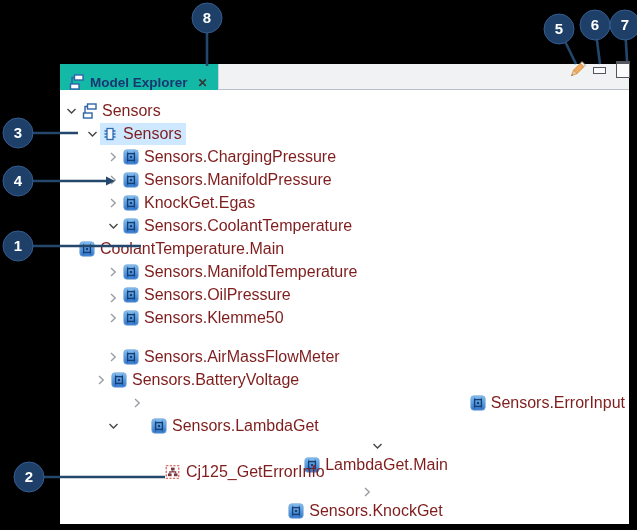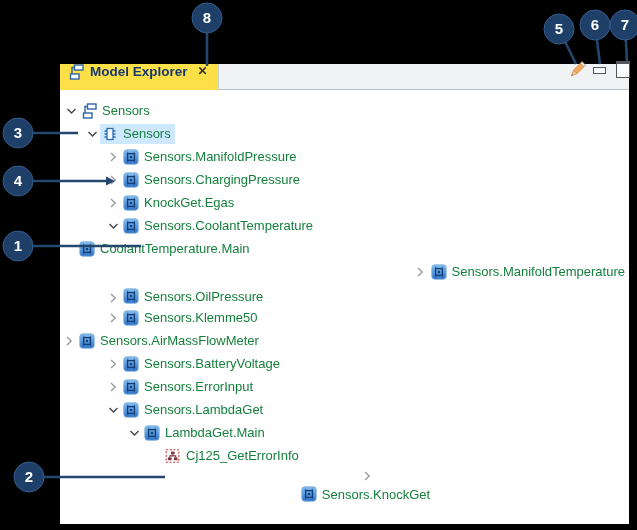--- a/index.html
+++ b/index.html
@@ -1,32 +1,32 @@
 <!DOCTYPE html>
 <html><head>
 <meta charset="utf-8">
 <style>
   html,body{margin:0;padding:0;background:#000;}
   #stage{position:relative;width:637px;height:530px;background:#000;overflow:hidden;
          font-family:"Liberation Sans",sans-serif;}
   .panel{position:absolute;left:60px;top:64px;width:569px;height:460px;background:#fff;}
   .header{display:flex;height:26px;align-items:stretch;}
-  .tab{display:inline-flex;align-items:flex-start;gap:6px;padding:0 10px 0 8px;background:#fde047;
+  .tab{display:inline-flex;align-items:flex-end;gap:6px;padding:0 10px 0 8px;background:#14b8a6;
        border-right:1px solid #ccd2dc;white-space:nowrap;}
   .tlabel{font-weight:bold;font-size:13.5px;color:#16386e;}
   .tclose{font-size:12px;font-weight:bold;color:#363636;margin-left:4px;cursor:pointer;}
   .header-rest{flex:1;background:#f1f2f4;border-bottom:1px solid #b9bfcb;}
   .ticon{width:16px;height:16px;display:inline-block;}
   .tree{padding-top:9px;}
   .trow{height:23px;display:flex;align-items:center;}
   .chev{width:17px;height:16px;flex:0 0 17px;display:inline-flex;align-items:center;justify-content:center;}
   .rowsel{display:inline-flex;align-items:center;padding:2px 4px 2px 2px;}
   .rowsel.sel{background:#cde8ff;}
   .ticn{width:16px;height:16px;margin-right:5px;display:inline-block;flex:0 0 16px;}
-  .tlb{font-size:13px;color:#15803d;white-space:nowrap;}
+  .tlb{font-size:16px;color:#7f1d1d;white-space:nowrap;}
   .toolbtn{position:absolute;cursor:pointer;}
   .btn-min-bar{width:11px;height:5px;border:1.5px solid #53565c;background:#fbfbfc;}
   .btn-max-box{width:12px;height:13px;border:1.5px solid #53565c;border-top-width:3px;background:#fbfbfc;}
   #overlay{position:absolute;left:0;top:0;pointer-events:none;}
   .cline{stroke:#24476e;stroke-width:2.6px;}
   .carrow{fill:#24476e;}
   .cbadge{fill:#1e3f68;stroke:#345d91;stroke-width:1px;}
   .cnum{fill:#fff;font:bold 15px "Liberation Sans",sans-serif;text-anchor:middle;}
 </style>
 </head>
@@ -90,43 +90,43 @@
       <linearGradient id="mg" x1="0" y1="0" x2="0" y2="1">
         <stop offset="0" stop-color="#85c0f2"></stop>
                     <stop offset="1" stop-color="#2e74cc"></stop>
       </linearGradient>
     </defs>
     <rect x="0.8" y="0.8" width="14.4" height="14.4" rx="3" fill="url(#mg)" stroke="#7aa8d6" stroke-width="0.8"></rect>
     <rect x="4.6" y="4.6" width="6.8" height="6.8" fill="none" stroke="#153f72" stroke-width="1.4"></rect>
     <rect x="6.9" y="6.9" width="2.2" height="2.2" fill="#153f72"></rect>
     <path d="M4.6 2.6 V4.6 M11.4 2.6 V4.6 M4.6 11.4 V13.4 M11.4 11.4 V13.4" stroke="#153f72" stroke-width="1.1" opacity="0.55"></path>
   </svg></span>
+            <span class="tlb">Sensors.ChargingPressure</span>
+          </span>
+        </div>
+        <div class="trow" style="padding-left: 44px;">
+          <span class="chev">
+            <svg width="16" height="16" viewBox="0 0 16 16">
+    <path d="M6 4 L10.2 8 L6 12" fill="none" stroke="#9a9da3" stroke-width="1.4"></path>
+  </svg>
+          </span>
+          <span class="rowsel">
+            <span class="ticn"><svg width="16" height="16" viewBox="0 0 16 16">
+    <defs>
+      <linearGradient id="mg" x1="0" y1="0" x2="0" y2="1">
+        <stop offset="0" stop-color="#85c0f2"></stop>
+                    <stop offset="1" stop-color="#2e74cc"></stop>
+      </linearGradient>
+    </defs>
+    <rect x="0.8" y="0.8" width="14.4" height="14.4" rx="3" fill="url(#mg)" stroke="#7aa8d6" stroke-width="0.8"></rect>
+    <rect x="4.6" y="4.6" width="6.8" height="6.8" fill="none" stroke="#153f72" stroke-width="1.4"></rect>
+    <rect x="6.9" y="6.9" width="2.2" height="2.2" fill="#153f72"></rect>
+    <path d="M4.6 2.6 V4.6 M11.4 2.6 V4.6 M4.6 11.4 V13.4 M11.4 11.4 V13.4" stroke="#153f72" stroke-width="1.1" opacity="0.55"></path>
+  </svg></span>
             <span class="tlb">Sensors.ManifoldPressure</span>
-          </span>
-        </div>
-        <div class="trow" style="padding-left: 44px;">
-          <span class="chev">
-            <svg width="16" height="16" viewBox="0 0 16 16">
-    <path d="M6 4 L10.2 8 L6 12" fill="none" stroke="#9a9da3" stroke-width="1.4"></path>
-  </svg>
-          </span>
-          <span class="rowsel">
-            <span class="ticn"><svg width="16" height="16" viewBox="0 0 16 16">
-    <defs>
-      <linearGradient id="mg" x1="0" y1="0" x2="0" y2="1">
-        <stop offset="0" stop-color="#85c0f2"></stop>
-                    <stop offset="1" stop-color="#2e74cc"></stop>
-      </linearGradient>
-    </defs>
-    <rect x="0.8" y="0.8" width="14.4" height="14.4" rx="3" fill="url(#mg)" stroke="#7aa8d6" stroke-width="0.8"></rect>
-    <rect x="4.6" y="4.6" width="6.8" height="6.8" fill="none" stroke="#153f72" stroke-width="1.4"></rect>
-    <rect x="6.9" y="6.9" width="2.2" height="2.2" fill="#153f72"></rect>
-    <path d="M4.6 2.6 V4.6 M11.4 2.6 V4.6 M4.6 11.4 V13.4 M11.4 11.4 V13.4" stroke="#153f72" stroke-width="1.1" opacity="0.55"></path>
-  </svg></span>
-            <span class="tlb">Sensors.ChargingPressure</span>
           </span>
         </div>
         <div class="trow" style="padding-left: 44px;">
           <span class="chev">
             <svg width="16" height="16" viewBox="0 0 16 16">
     <path d="M6 4 L10.2 8 L6 12" fill="none" stroke="#9a9da3" stroke-width="1.4"></path>
   </svg>
           </span>
           <span class="rowsel">
             <span class="ticn"><svg width="16" height="16" viewBox="0 0 16 16">
@@ -177,21 +177,21 @@
       </linearGradient>
     </defs>
     <rect x="0.8" y="0.8" width="14.4" height="14.4" rx="3" fill="url(#mg)" stroke="#7aa8d6" stroke-width="0.8"></rect>
     <rect x="4.6" y="4.6" width="6.8" height="6.8" fill="none" stroke="#153f72" stroke-width="1.4"></rect>
     <rect x="6.9" y="6.9" width="2.2" height="2.2" fill="#153f72"></rect>
     <path d="M4.6 2.6 V4.6 M11.4 2.6 V4.6 M4.6 11.4 V13.4 M11.4 11.4 V13.4" stroke="#153f72" stroke-width="1.1" opacity="0.55"></path>
   </svg></span>
             <span class="tlb">CoolantTemperature.Main</span>
           </span>
         </div>
-        <div class="trow" style="padding-left: 44px; justify-content: flex-end;">
+        <div class="trow" style="padding-left: 44px;">
           <span class="chev">
             <svg width="16" height="16" viewBox="0 0 16 16">
     <path d="M6 4 L10.2 8 L6 12" fill="none" stroke="#9a9da3" stroke-width="1.4"></path>
   </svg>
           </span>
           <span class="rowsel">
             <span class="ticn"><svg width="16" height="16" viewBox="0 0 16 16">
     <defs>
       <linearGradient id="mg" x1="0" y1="0" x2="0" y2="1">
         <stop offset="0" stop-color="#85c0f2"></stop>
@@ -243,21 +243,21 @@
       </linearGradient>
     </defs>
     <rect x="0.8" y="0.8" width="14.4" height="14.4" rx="3" fill="url(#mg)" stroke="#7aa8d6" stroke-width="0.8"></rect>
     <rect x="4.6" y="4.6" width="6.8" height="6.8" fill="none" stroke="#153f72" stroke-width="1.4"></rect>
     <rect x="6.9" y="6.9" width="2.2" height="2.2" fill="#153f72"></rect>
     <path d="M4.6 2.6 V4.6 M11.4 2.6 V4.6 M4.6 11.4 V13.4 M11.4 11.4 V13.4" stroke="#153f72" stroke-width="1.1" opacity="0.55"></path>
   </svg></span>
             <span class="tlb">Sensors.Klemme50</span>
           </span>
         </div>
-        <div class="trow" style="">
+        <div class="trow" style="padding-left: 44px; margin-top: 16px;">
           <span class="chev">
             <svg width="16" height="16" viewBox="0 0 16 16">
     <path d="M6 4 L10.2 8 L6 12" fill="none" stroke="#9a9da3" stroke-width="1.4"></path>
   </svg>
           </span>
           <span class="rowsel">
             <span class="ticn"><svg width="16" height="16" viewBox="0 0 16 16">
     <defs>
       <linearGradient id="mg" x1="0" y1="0" x2="0" y2="1">
         <stop offset="0" stop-color="#85c0f2"></stop>
@@ -265,21 +265,21 @@
       </linearGradient>
     </defs>
     <rect x="0.8" y="0.8" width="14.4" height="14.4" rx="3" fill="url(#mg)" stroke="#7aa8d6" stroke-width="0.8"></rect>
     <rect x="4.6" y="4.6" width="6.8" height="6.8" fill="none" stroke="#153f72" stroke-width="1.4"></rect>
     <rect x="6.9" y="6.9" width="2.2" height="2.2" fill="#153f72"></rect>
     <path d="M4.6 2.6 V4.6 M11.4 2.6 V4.6 M4.6 11.4 V13.4 M11.4 11.4 V13.4" stroke="#153f72" stroke-width="1.1" opacity="0.55"></path>
   </svg></span>
             <span class="tlb">Sensors.AirMassFlowMeter</span>
           </span>
         </div>
-        <div class="trow" style="padding-left: 44px;">
+        <div class="trow" style="padding-left: 24px; margin-left: 8px;">
           <span class="chev">
             <svg width="16" height="16" viewBox="0 0 16 16">
     <path d="M6 4 L10.2 8 L6 12" fill="none" stroke="#9a9da3" stroke-width="1.4"></path>
   </svg>
           </span>
           <span class="rowsel">
             <span class="ticn"><svg width="16" height="16" viewBox="0 0 16 16">
     <defs>
       <linearGradient id="mg" x1="0" y1="0" x2="0" y2="1">
         <stop offset="0" stop-color="#85c0f2"></stop>
@@ -287,21 +287,21 @@
       </linearGradient>
     </defs>
     <rect x="0.8" y="0.8" width="14.4" height="14.4" rx="3" fill="url(#mg)" stroke="#7aa8d6" stroke-width="0.8"></rect>
     <rect x="4.6" y="4.6" width="6.8" height="6.8" fill="none" stroke="#153f72" stroke-width="1.4"></rect>
     <rect x="6.9" y="6.9" width="2.2" height="2.2" fill="#153f72"></rect>
     <path d="M4.6 2.6 V4.6 M11.4 2.6 V4.6 M4.6 11.4 V13.4 M11.4 11.4 V13.4" stroke="#153f72" stroke-width="1.1" opacity="0.55"></path>
   </svg></span>
             <span class="tlb">Sensors.BatteryVoltage</span>
           </span>
         </div>
-        <div class="trow" style="padding-left: 44px;">
+        <div class="trow" style="padding-left: 68px; justify-content: space-between;">
           <span class="chev">
             <svg width="16" height="16" viewBox="0 0 16 16">
     <path d="M6 4 L10.2 8 L6 12" fill="none" stroke="#9a9da3" stroke-width="1.4"></path>
   </svg>
           </span>
           <span class="rowsel">
             <span class="ticn"><svg width="16" height="16" viewBox="0 0 16 16">
     <defs>
       <linearGradient id="mg" x1="0" y1="0" x2="0" y2="1">
         <stop offset="0" stop-color="#85c0f2"></stop>
@@ -309,21 +309,21 @@
       </linearGradient>
     </defs>
     <rect x="0.8" y="0.8" width="14.4" height="14.4" rx="3" fill="url(#mg)" stroke="#7aa8d6" stroke-width="0.8"></rect>
     <rect x="4.6" y="4.6" width="6.8" height="6.8" fill="none" stroke="#153f72" stroke-width="1.4"></rect>
     <rect x="6.9" y="6.9" width="2.2" height="2.2" fill="#153f72"></rect>
     <path d="M4.6 2.6 V4.6 M11.4 2.6 V4.6 M4.6 11.4 V13.4 M11.4 11.4 V13.4" stroke="#153f72" stroke-width="1.1" opacity="0.55"></path>
   </svg></span>
             <span class="tlb">Sensors.ErrorInput</span>
           </span>
         </div>
-        <div class="trow" style="padding-left: 44px;">
+        <div class="trow" style="padding-left: 44px; gap: 28px;">
           <span class="chev">
             <svg width="16" height="16" viewBox="0 0 16 16">
     <path d="M4.5 6 L8.5 10 L12.5 6" fill="none" stroke="#44464a" stroke-width="1.4"></path>
   </svg>
           </span>
           <span class="rowsel">
             <span class="ticn"><svg width="16" height="16" viewBox="0 0 16 16">
     <defs>
       <linearGradient id="mg" x1="0" y1="0" x2="0" y2="1">
         <stop offset="0" stop-color="#85c0f2"></stop>
@@ -331,21 +331,21 @@
       </linearGradient>
     </defs>
     <rect x="0.8" y="0.8" width="14.4" height="14.4" rx="3" fill="url(#mg)" stroke="#7aa8d6" stroke-width="0.8"></rect>
     <rect x="4.6" y="4.6" width="6.8" height="6.8" fill="none" stroke="#153f72" stroke-width="1.4"></rect>
     <rect x="6.9" y="6.9" width="2.2" height="2.2" fill="#153f72"></rect>
     <path d="M4.6 2.6 V4.6 M11.4 2.6 V4.6 M4.6 11.4 V13.4 M11.4 11.4 V13.4" stroke="#153f72" stroke-width="1.1" opacity="0.55"></path>
   </svg></span>
             <span class="tlb">Sensors.LambdaGet</span>
           </span>
         </div>
-        <div class="trow" style="padding-left: 65px;">
+        <div class="trow" style="padding-left: 65px; flex-direction: column;">
           <span class="chev">
             <svg width="16" height="16" viewBox="0 0 16 16">
     <path d="M4.5 6 L8.5 10 L12.5 6" fill="none" stroke="#44464a" stroke-width="1.4"></path>
   </svg>
           </span>
           <span class="rowsel">
             <span class="ticn"><svg width="16" height="16" viewBox="0 0 16 16">
     <defs>
       <linearGradient id="mg" x1="0" y1="0" x2="0" y2="1">
         <stop offset="0" stop-color="#85c0f2"></stop>

